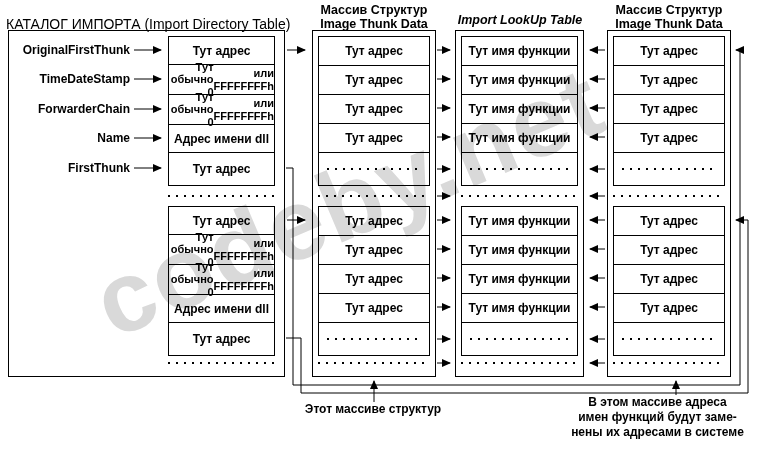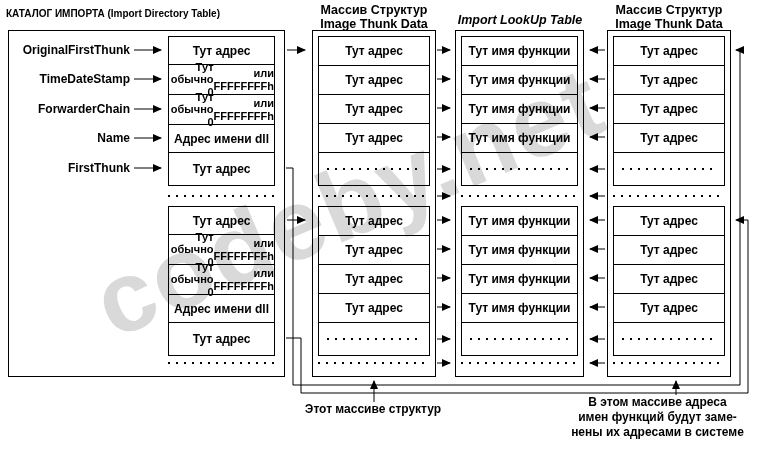--- a/index.html
+++ b/index.html
@@ -7,21 +7,21 @@
           font-family:"Liberation Sans",sans-serif;color:#000;}
   .bx{position:absolute;border:1px solid #000;background:transparent;box-sizing:border-box;z-index:2;}
   .cell{display:flex;align-items:center;justify-content:center;font-weight:bold;font-size:12px;
         border-bottom:1px solid #000;text-align:right;box-sizing:border-box;background:transparent;}
   .cell:last-child{border-bottom:none;}
   .cell2{line-height:1.15;font-size:11px;}
   .dotslot{display:flex;align-items:center;justify-content:center;border-bottom:none;box-sizing:border-box;}
   .dotline{height:2px;width:86%;background:repeating-linear-gradient(90deg,#000 0 2px,transparent 2px 8px);}
   .dots{position:absolute;height:2px;z-index:2;background:repeating-linear-gradient(90deg,#000 0 2px,transparent 2px 8px);}
   .hdr{position:absolute;font-weight:bold;text-align:center;font-size:12.5px;line-height:14px;z-index:2;}
-  .title1{position:absolute;font-weight:bold;font-size:10px;z-index:2;white-space:nowrap;}
+  .title1{position:absolute;font-weight:normal;font-size:14px;z-index:2;white-space:nowrap;margin-top:8px;}
   .lbl{position:absolute;font-weight:bold;font-size:12px;text-align:right;width:126px;left:4px;z-index:2;white-space:nowrap;}
   .anno{position:absolute;font-weight:bold;font-size:12px;text-align:center;line-height:15px;z-index:2;}
   .wm{position:absolute;left:100px;top:250px;font-size:100px;font-weight:bold;color:#d9d9d9;
       transform:rotate(-23deg);transform-origin:0 50%;z-index:1;letter-spacing:2px;white-space:nowrap;
       user-select:none;}
   svg.overlay{position:absolute;left:0;top:0;z-index:3;}
 </style>
 </head>
 <body>
 

